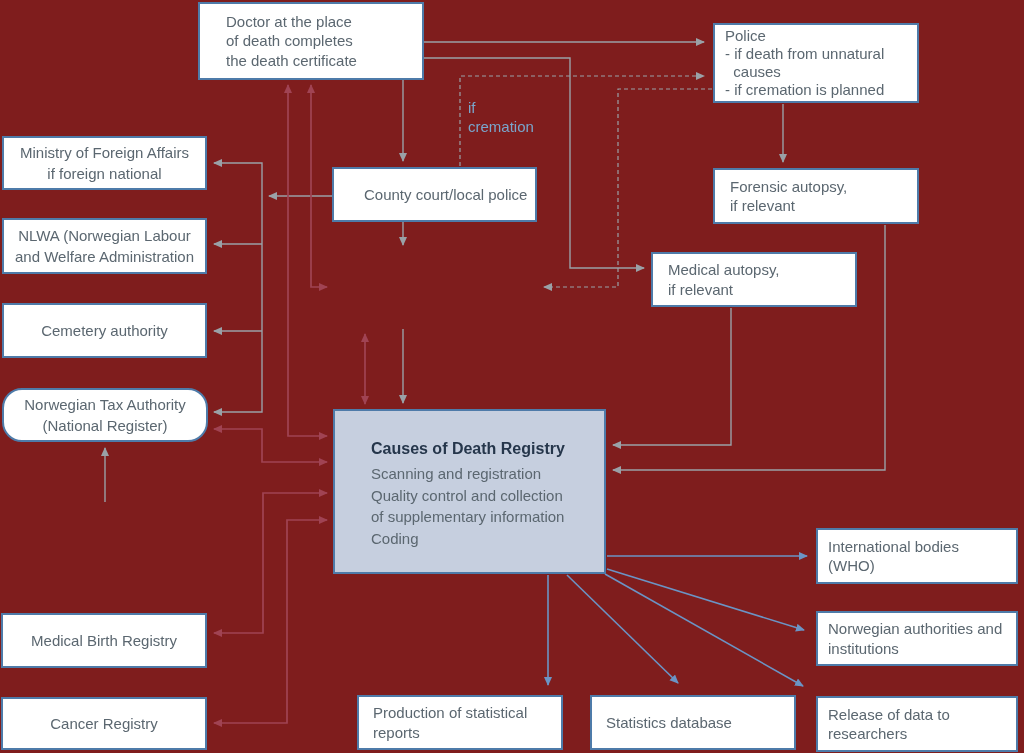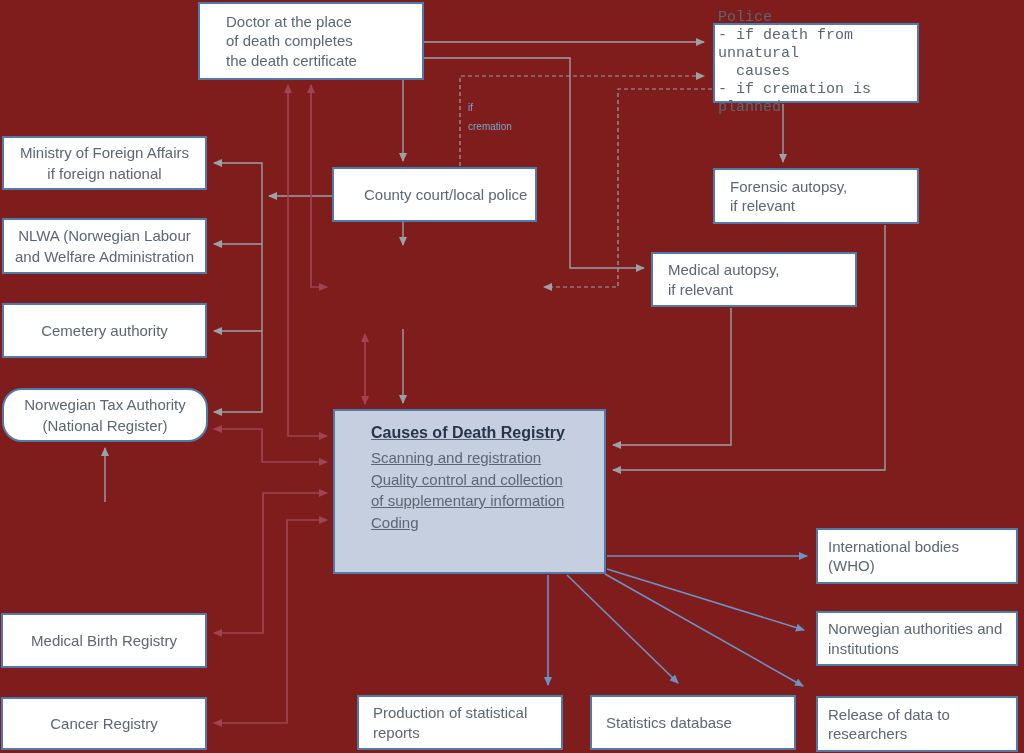--- a/index.html
+++ b/index.html
@@ -25,31 +25,30 @@
     color:var(--box-text,#5b6770);
     font-size:15px;line-height:19.5px;
     display:flex;flex-direction:column;justify-content:center;
     white-space:pre-line;
   }
   .box.center{align-items:center;text-align:center;line-height:21px;}
   .box.left{align-items:flex-start;text-align:left;}
   .registry{
     background:var(--registry-fill,#c6cfdf);
     justify-content:flex-start;
-    padding:11px 10px 0 36px;
-    text-decoration:underline;
+    padding:27px 10px 0 36px;
   }
   .registry .title{
     font-weight:bold;font-size:16px;line-height:22px;
     color:var(--registry-title,#25364b);margin-bottom:3px;white-space:pre-line;
   }
   .registry .body{font-size:15px;line-height:21.5px;white-space:pre-line;}
   .floating-label{
     position:absolute;color:var(--label-blue,#7aa6cc);
-    font-size:10px;line-height:19px;white-space:pre-line;
+    font-size:15px;line-height:19px;white-space:pre-line;
   }
   .wire{fill:none;stroke-width:1.4px;}
   .wire.gray{stroke:var(--arrow-gray,#9aa1a7);}
   .wire.dash{stroke:var(--arrow-gray,#9aa1a7);stroke-dasharray:4 3;stroke-width:1.2px;}
   .wire.red{stroke:var(--arrow-red,#a04353);stroke-width:1.7px;}
   .wire.blue{stroke:var(--arrow-blue,#6b94c5);stroke-width:1.6px;}
   .head-gray{fill:var(--arrow-gray,#9aa1a7);}
   .head-red{fill:var(--arrow-red,#a04353);}
   .head-blue{fill:var(--arrow-blue,#6b94c5);}
 </style>
@@ -102,21 +101,21 @@
     <path class="wire blue" d="M548,575 V685" marker-end="url(#ab)"></path>
   </svg>
 
   <div class="box left" style="left:198px;top:2px;width:226px;height:78px;padding-left:26px;">Doctor at the place
 of death completes
 the death certificate</div>
 
   <div class="box left" style="left:332px;top:167px;width:205px;height:55px;padding-left:30px;">County court/local police</div>
 
 
-  <div class="box left" style="left:713px;top:23px;width:206px;height:80px;padding-left:3px;line-height:18px;font-family:Liberation Mono, monospace;">Police
+  <div class="box left" style="left:713px;top:23px;width:206px;height:80px;padding-left:10px;line-height:18px;">Police
 - if death from unnatural
 &nbsp;&nbsp;causes
 - if cremation is planned</div>
 
   <div class="box left" style="left:713px;top:168px;width:206px;height:56px;padding-left:15px;">Forensic autopsy,
 if relevant</div>
 
   <div class="box left" style="left:651px;top:252px;width:206px;height:55px;padding-left:15px;">Medical autopsy,
 if relevant</div>
 

